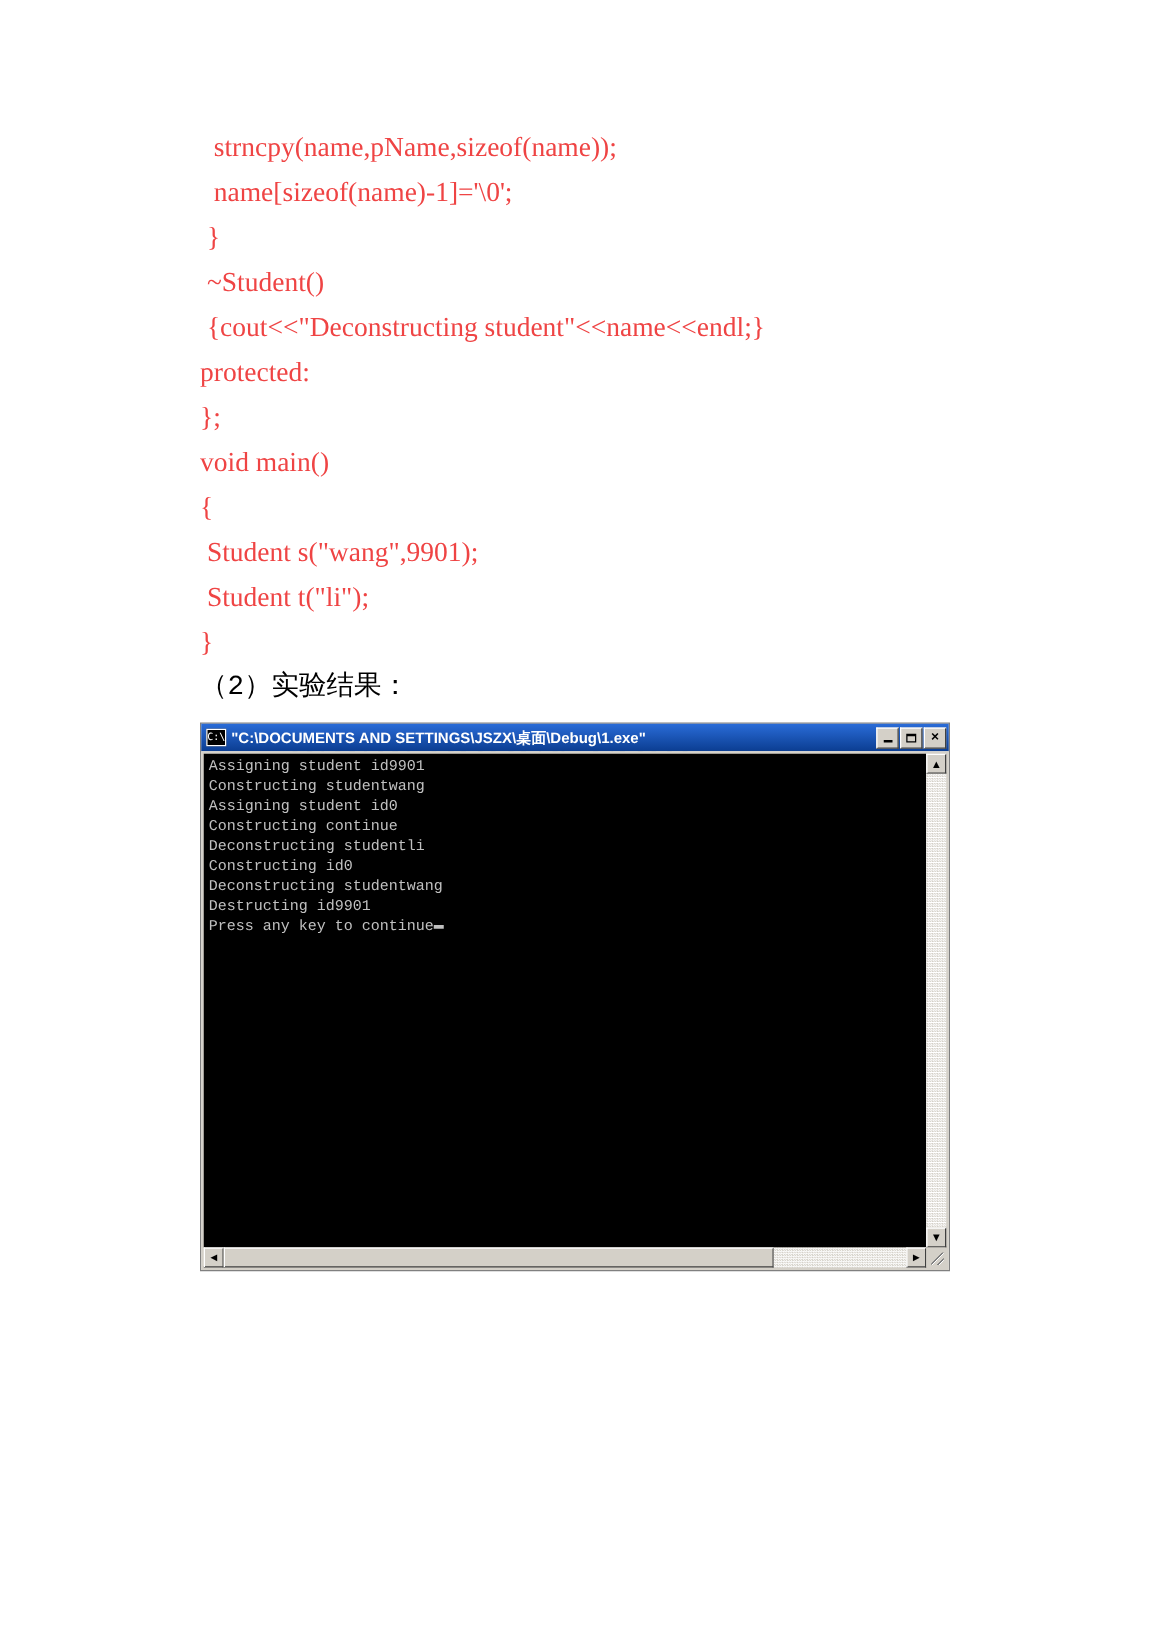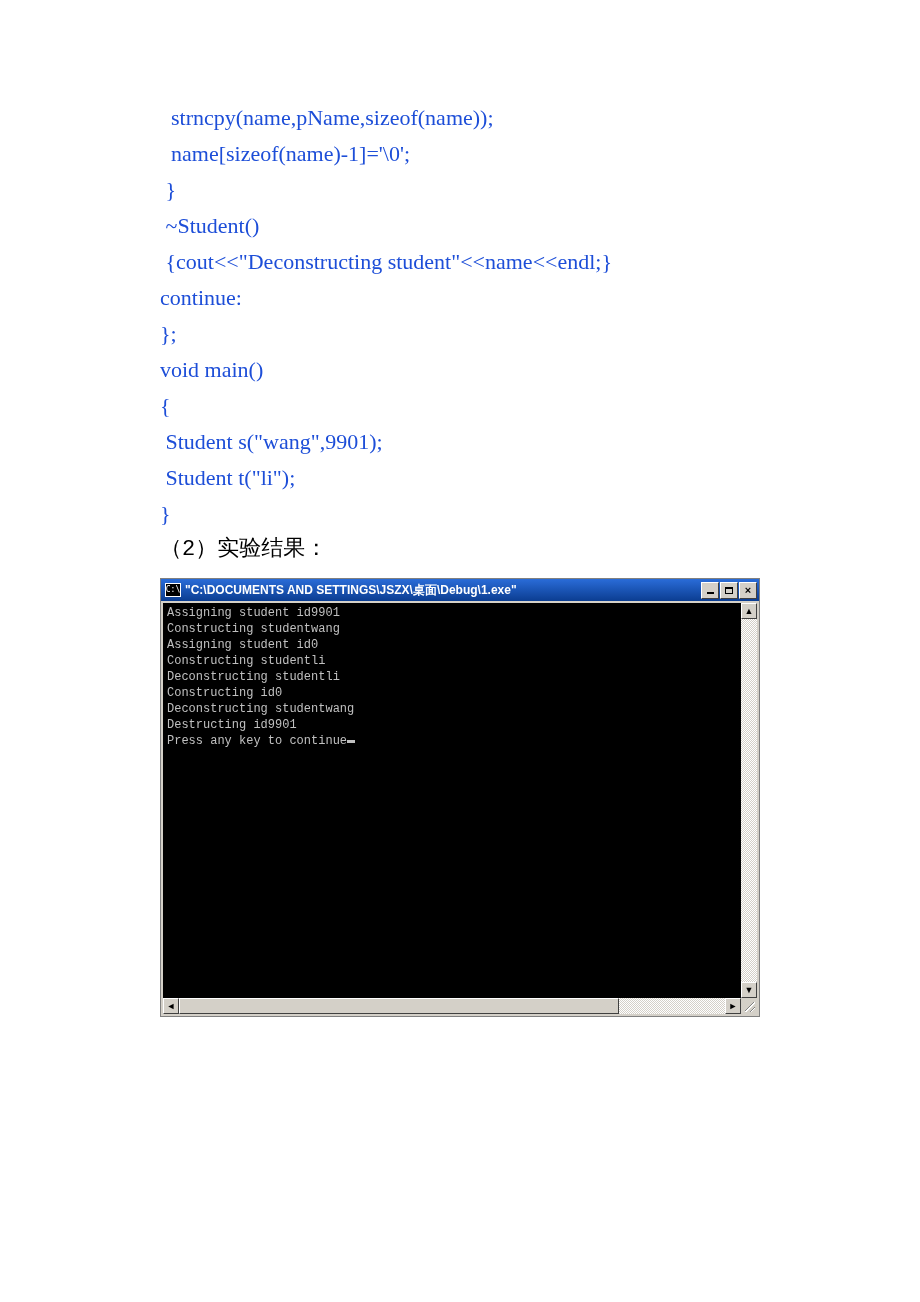--- a/index.html
+++ b/index.html
@@ -8,21 +8,21 @@
     background: #ffffff;
     font-family: "Times New Roman", serif;
     width: 920px;
   }
   .page {
     padding: 100px 160px 60px 160px;
   }
   .code-line {
     font-size: 22px;
     line-height: 36px;
-    color: #1d4ed8;
+    color: #ef4444;
     white-space: pre;
     font-family: "Times New Roman", serif;
   }
   .section-label {
     font-size: 22px;
     line-height: 36px;
     color: #000000;
     font-family: Liberation Mono, monospace;
   }
   .watermark {
@@ -188,21 +188,21 @@
 <body>
 
 <div class="page">
   <div class="watermark">www.bdocx.com</div>
   <div class="content">
     <div class="code-line">  strncpy(name,pName,sizeof(name));</div>
     <div class="code-line">  name[sizeof(name)-1]='\0';</div>
     <div class="code-line"> }</div>
     <div class="code-line"> ~Student()</div>
     <div class="code-line"> {cout&lt;&lt;"Deconstructing student"&lt;&lt;name&lt;&lt;endl;}</div>
-    <div class="code-line">continue:</div>
+    <div class="code-line">protected:</div>
     <div class="code-line">};</div>
     <div class="code-line">void main()</div>
     <div class="code-line">{</div>
     <div class="code-line"> Student s("wang",9901);</div>
     <div class="code-line"> Student t("li");</div>
     <div class="code-line">}</div>
     <div class="section-label">（2）实验结果：</div>
 
     <div class="console-wrapper">
       <div class="titlebar">
@@ -212,21 +212,21 @@
           <div class="tbtn min"></div>
           <div class="tbtn max"></div>
           <div class="tbtn close">×</div>
         </div>
       </div>
       <div class="console-body-wrap">
         <div class="console-inner">
           <div class="console-content"><span>Assigning student id9901</span>
 <span>Constructing studentwang</span>
 <span>Assigning student id0</span>
-<span>Constructing studentli</span>
+<span>Constructing continue</span>
 <span>Deconstructing studentli</span>
 <span>Constructing id0</span>
 <span>Deconstructing studentwang</span>
 <span>Destructing id9901</span>
 <span>Press any key to continue</span><span class="cursor"></span></div>
           <div class="vscroll">
             <div class="sbtn">▲</div>
             <div class="track"></div>
             <div class="sbtn">▼</div>
           </div>

